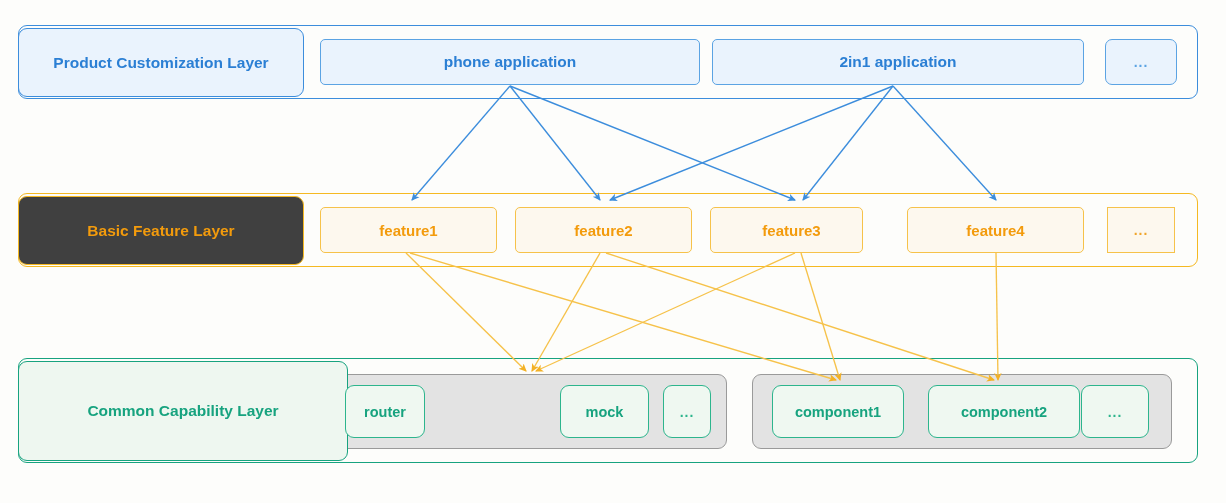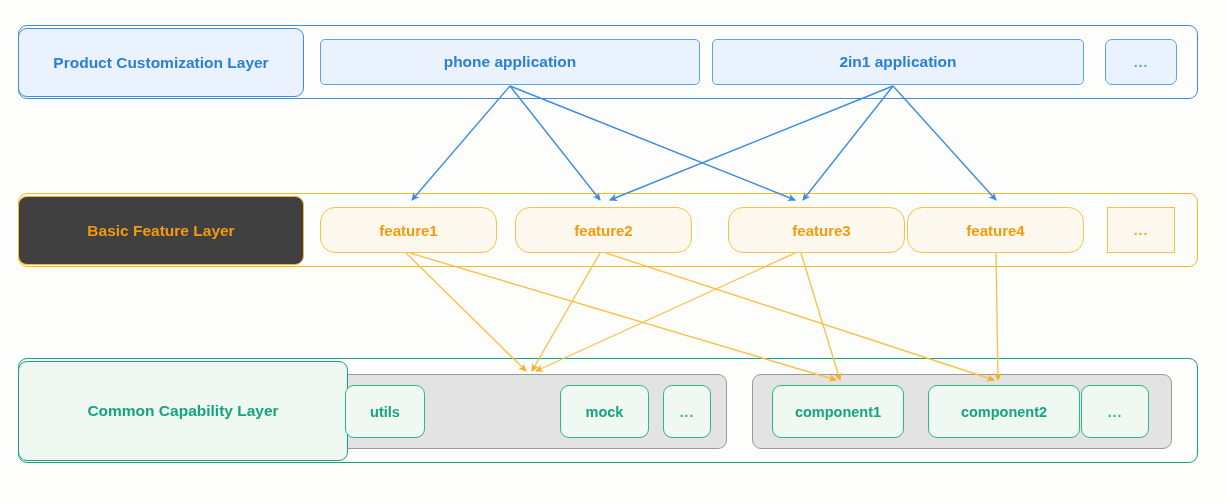--- a/index.html
+++ b/index.html
@@ -25,21 +25,21 @@
   .chip-mid{left:18px;top:196px;width:286px;height:69px;background:#404040;border-color:#f5b922;color:#f39b0c;font-size:15.5px;}
   .chip-bot{left:18px;top:361px;width:330px;height:100px;background:#eef7f0;border-color:#17a37f;color:#17a37f;font-size:15.5px;}
 
   
   .node{position:absolute;box-sizing:border-box;display:flex;align-items:center;justify-content:center;
         border-width:1.5px;border-style:solid;font-weight:bold;text-align:center;}
 
   .n-app{background:#eaf3fd;border-color:#5ba3e3;color:#2b7fd4;border-radius:5px;font-size:15.5px;height:46px;top:39px;}
   .n-app-dots{background:#eaf3fd;border-color:#5ba3e3;color:#5ba3e3;border-radius:7px;font-size:14px;height:46px;top:39px;letter-spacing:1px;}
 
-  .n-feat{background:#fdf8ee;border-color:#f6c24a;color:#f39b0c;border-radius:15px;font-size:15px;height:46px;top:207px;}
+  .n-feat{background:#fdf8ee;border-color:#f6c24a;color:#f39b0c;border-radius:5px;font-size:15px;height:46px;top:207px;}
   .n-feat-dots{background:#fdf8ee;border-color:#f6c24a;color:#f0a52a;border-radius:0;font-size:14px;height:46px;top:207px;letter-spacing:1px;}
 
   .group{position:absolute;box-sizing:border-box;background:#e3e3e3;border:1.3px solid #9a9a9a;border-radius:9px;}
 
   .n-cap{background:#eff8f1;border-color:#2db58d;color:#17a37f;border-radius:9px;font-size:14.5px;height:53px;top:385px;}
   .n-cap-dots{background:#eff8f1;border-color:#2db58d;color:#2db58d;border-radius:9px;font-size:14px;height:53px;top:385px;letter-spacing:1px;}
 
   svg#edges{position:absolute;left:0;top:0;width:1226px;height:503px;pointer-events:none;}
 </style>
 </head>
@@ -57,25 +57,25 @@
   <div class="chip chip-top">Product Customization Layer</div>
   <div class="chip chip-mid">Basic Feature Layer</div>
   <div class="chip chip-bot">Common Capability Layer</div>
 
   <div class="node n-app" style="left:320px;width:380px;">phone application</div>
   <div class="node n-app" style="left:712px;width:372px;">2in1 application</div>
   <div class="node n-app-dots" style="left:1105px;width:72px;">...</div>
 
   <div class="node n-feat" style="left:320px;width:177px;">feature1</div>
   <div class="node n-feat" style="left:515px;width:177px;">feature2</div>
-  <div class="node n-feat" style="left:728px;width:177px;padding-left:10px;">feature3</div>
+  <div class="node n-feat" style="left:710px;width:153px;padding-left:10px;">feature3</div>
   <div class="node n-feat" style="left:907px;width:177px;">feature4</div>
   <div class="node n-feat-dots" style="left:1107px;width:68px;">...</div>
 
-  <div class="node n-cap" style="left:345px;width:80px;">utils</div>
+  <div class="node n-cap" style="left:345px;width:80px;">router</div>
   <div class="node n-cap" style="left:560px;width:89px;">mock</div>
   <div class="node n-cap-dots" style="left:663px;width:48px;">...</div>
 
   <div class="node n-cap" style="left:772px;width:132px;">component1</div>
   <div class="node n-cap" style="left:928px;width:152px;">component2</div>
   <div class="node n-cap-dots" style="left:1081px;width:68px;">...</div>
 
   <svg id="edges" xmlns="http://www.w3.org/2000/svg">
     <defs>
       <marker id="ahBlue" markerWidth="7" markerHeight="7" refX="5.2" refY="3.2" orient="auto" markerUnits="strokeWidth">

